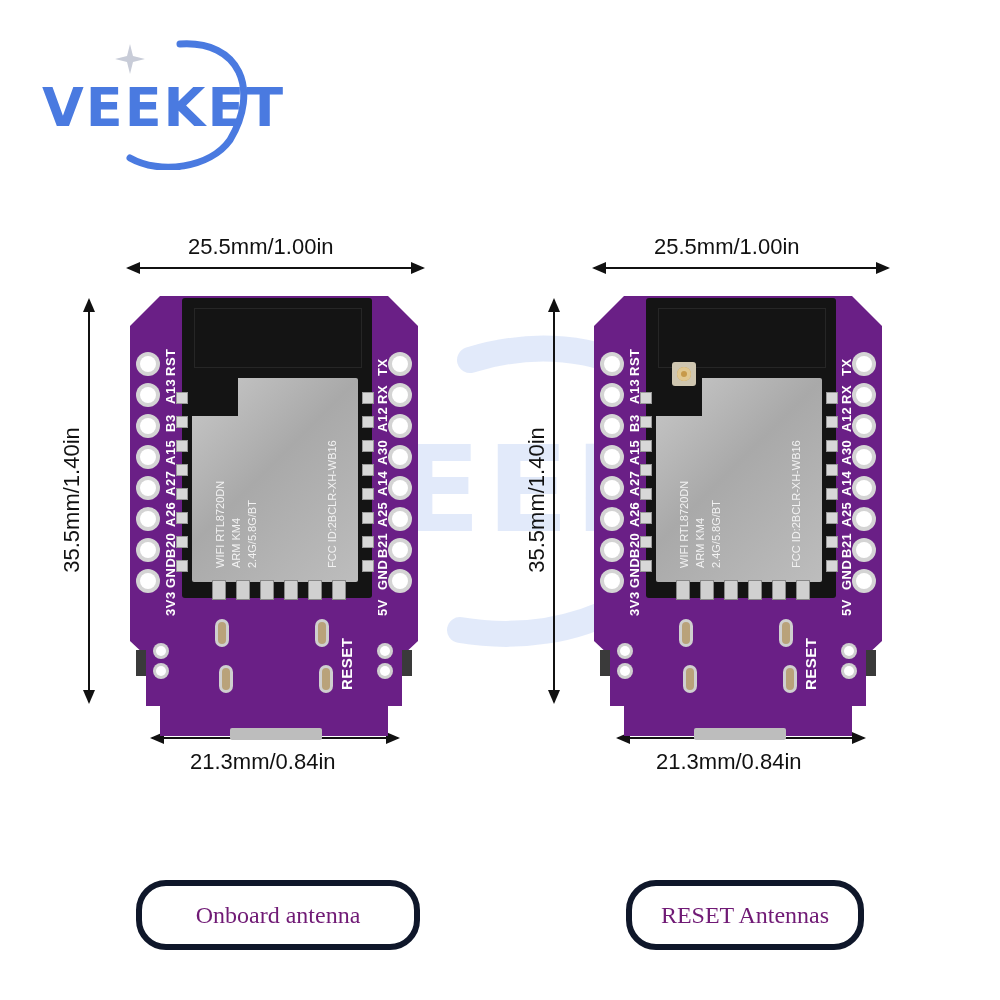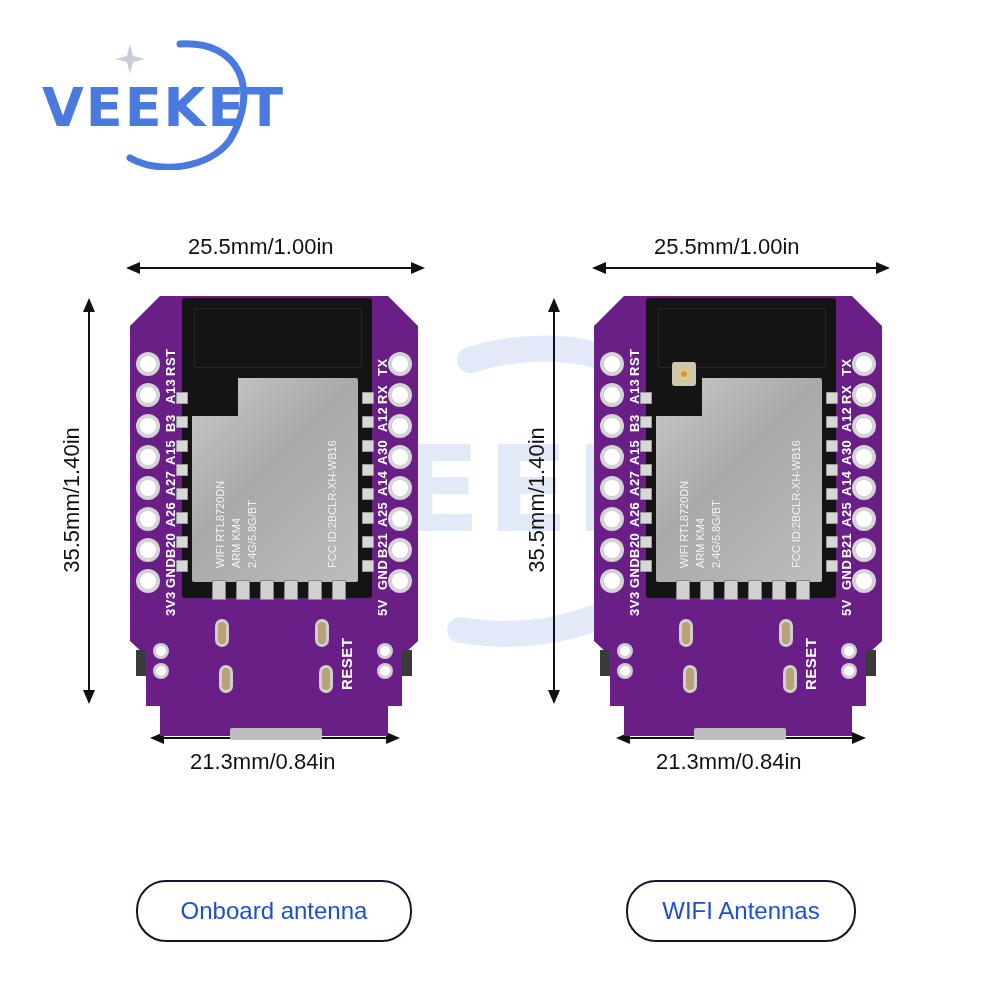--- a/index.html
+++ b/index.html
@@ -43,21 +43,21 @@
   .hole { position: absolute; width: 16px; height: 16px; border-radius: 50%; background: #ffffff; box-shadow: 0 0 0 4px #d4d4d4; }
   .pad { position: absolute; width: 10px; height: 10px; background: #d8d8d8; border: 1px solid #999; }
   .bot-pad { position: absolute; width: 12px; height: 18px; background: #d0d0d0; border: 1px solid #888; }
   .pin-label { position: absolute; color: #ffffff; font-size: 13px; font-weight: bold; transform: rotate(-90deg); transform-origin: left top; white-space: nowrap; letter-spacing: 0.5px; }
   .slot { position: absolute; width: 8px; height: 22px; border-radius: 4px; background: #b9a27a; box-shadow: 0 0 0 3px #cfcfcf; }
   .usb { position: absolute; left: 100px; top: 432px; width: 92px; height: 12px; background: #bdbdbd; border-radius: 2px; }
   .side-btn { position: absolute; width: 10px; height: 26px; background: #3a3a3a; }
   .small-hole { position: absolute; width: 10px; height: 10px; border-radius: 50%; background: #fff; box-shadow: 0 0 0 3px #cfcfcf; }
 
   
-  .pill { position: absolute; height: 58px; border: 2px solid #0f172a; border-radius: 30px; display: flex; align-items: center; justify-content: center; font-size: 24px; color: #1d4ed8; background: #fff; }
+  .pill { position: absolute; height: 58px; border: 6px solid #0f172a; border-radius: 30px; display: flex; align-items: center; justify-content: center; font-size: 24px; color: #701a75; background: #fff; font-family: Liberation Serif, serif; }
 </style>
 </head>
 <body>
 
 <div class="logo">
   <svg width="280" height="140" viewBox="0 0 280 140">
     <path d="M150 14 C 210 10, 230 60, 200 110 C 180 138, 130 145, 100 128" fill="none" stroke="#4a7ae0" stroke-width="7" stroke-linecap="round"></path>
     <path d="M100 14 L103 26 L115 29 L103 32 L100 44 L97 32 L85 29 L97 26 Z" fill="#c8ccd8"></path>
   </svg>
   <div class="logo-text">VEEKET</div>
@@ -255,13 +255,13 @@
   <div class="small-hole" style="left:26px;top:350px;"></div>
   <div class="small-hole" style="left:26px;top:370px;"></div>
   <div class="small-hole" style="left:250px;top:350px;"></div>
   <div class="small-hole" style="left:250px;top:370px;"></div>
   <div class="side-btn" style="left:6px;top:354px;"></div>
   <div class="side-btn" style="left:272px;top:354px;"></div>
   <div class="pin-label" style="left:208px;top:394px;font-size:15px;">RESET</div>
   <div class="usb"></div>
 </div>
 
-<div class="pill" style="left:626px;top:880px;width:226px;">WIFI Antennas</div>
+<div class="pill" style="left:626px;top:880px;width:226px;">RESET Antennas</div>
 
 </body></html>

